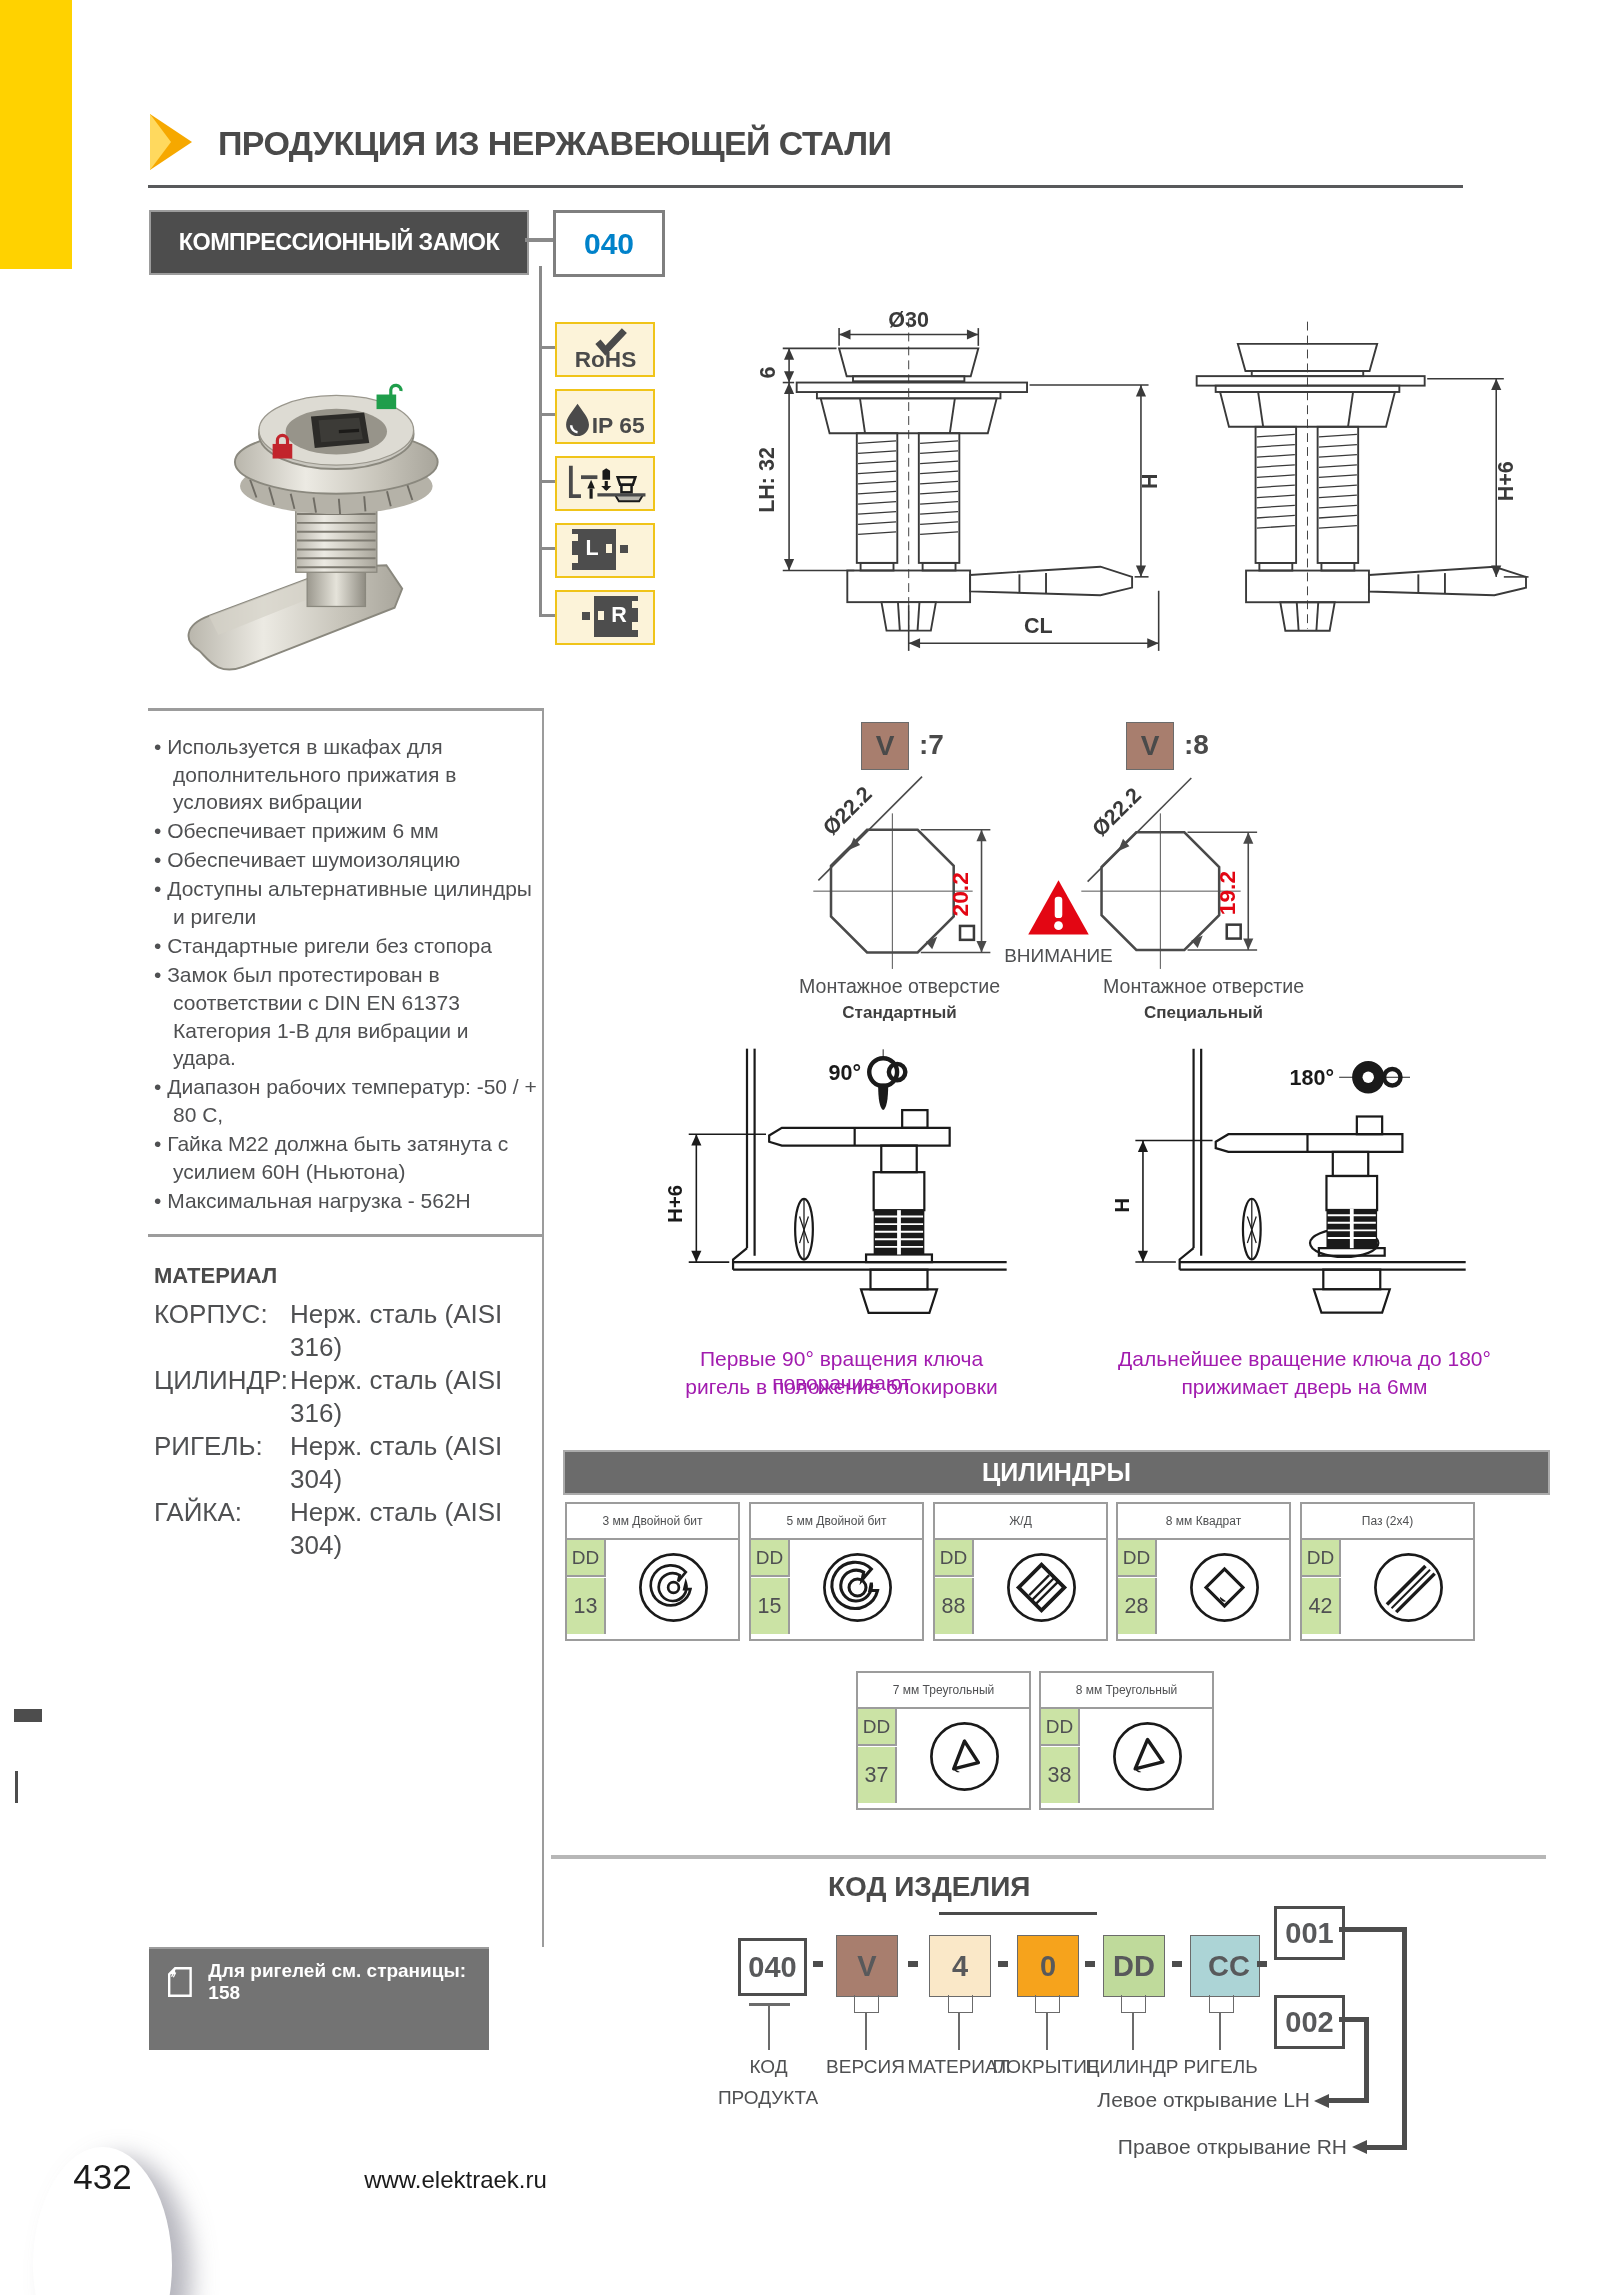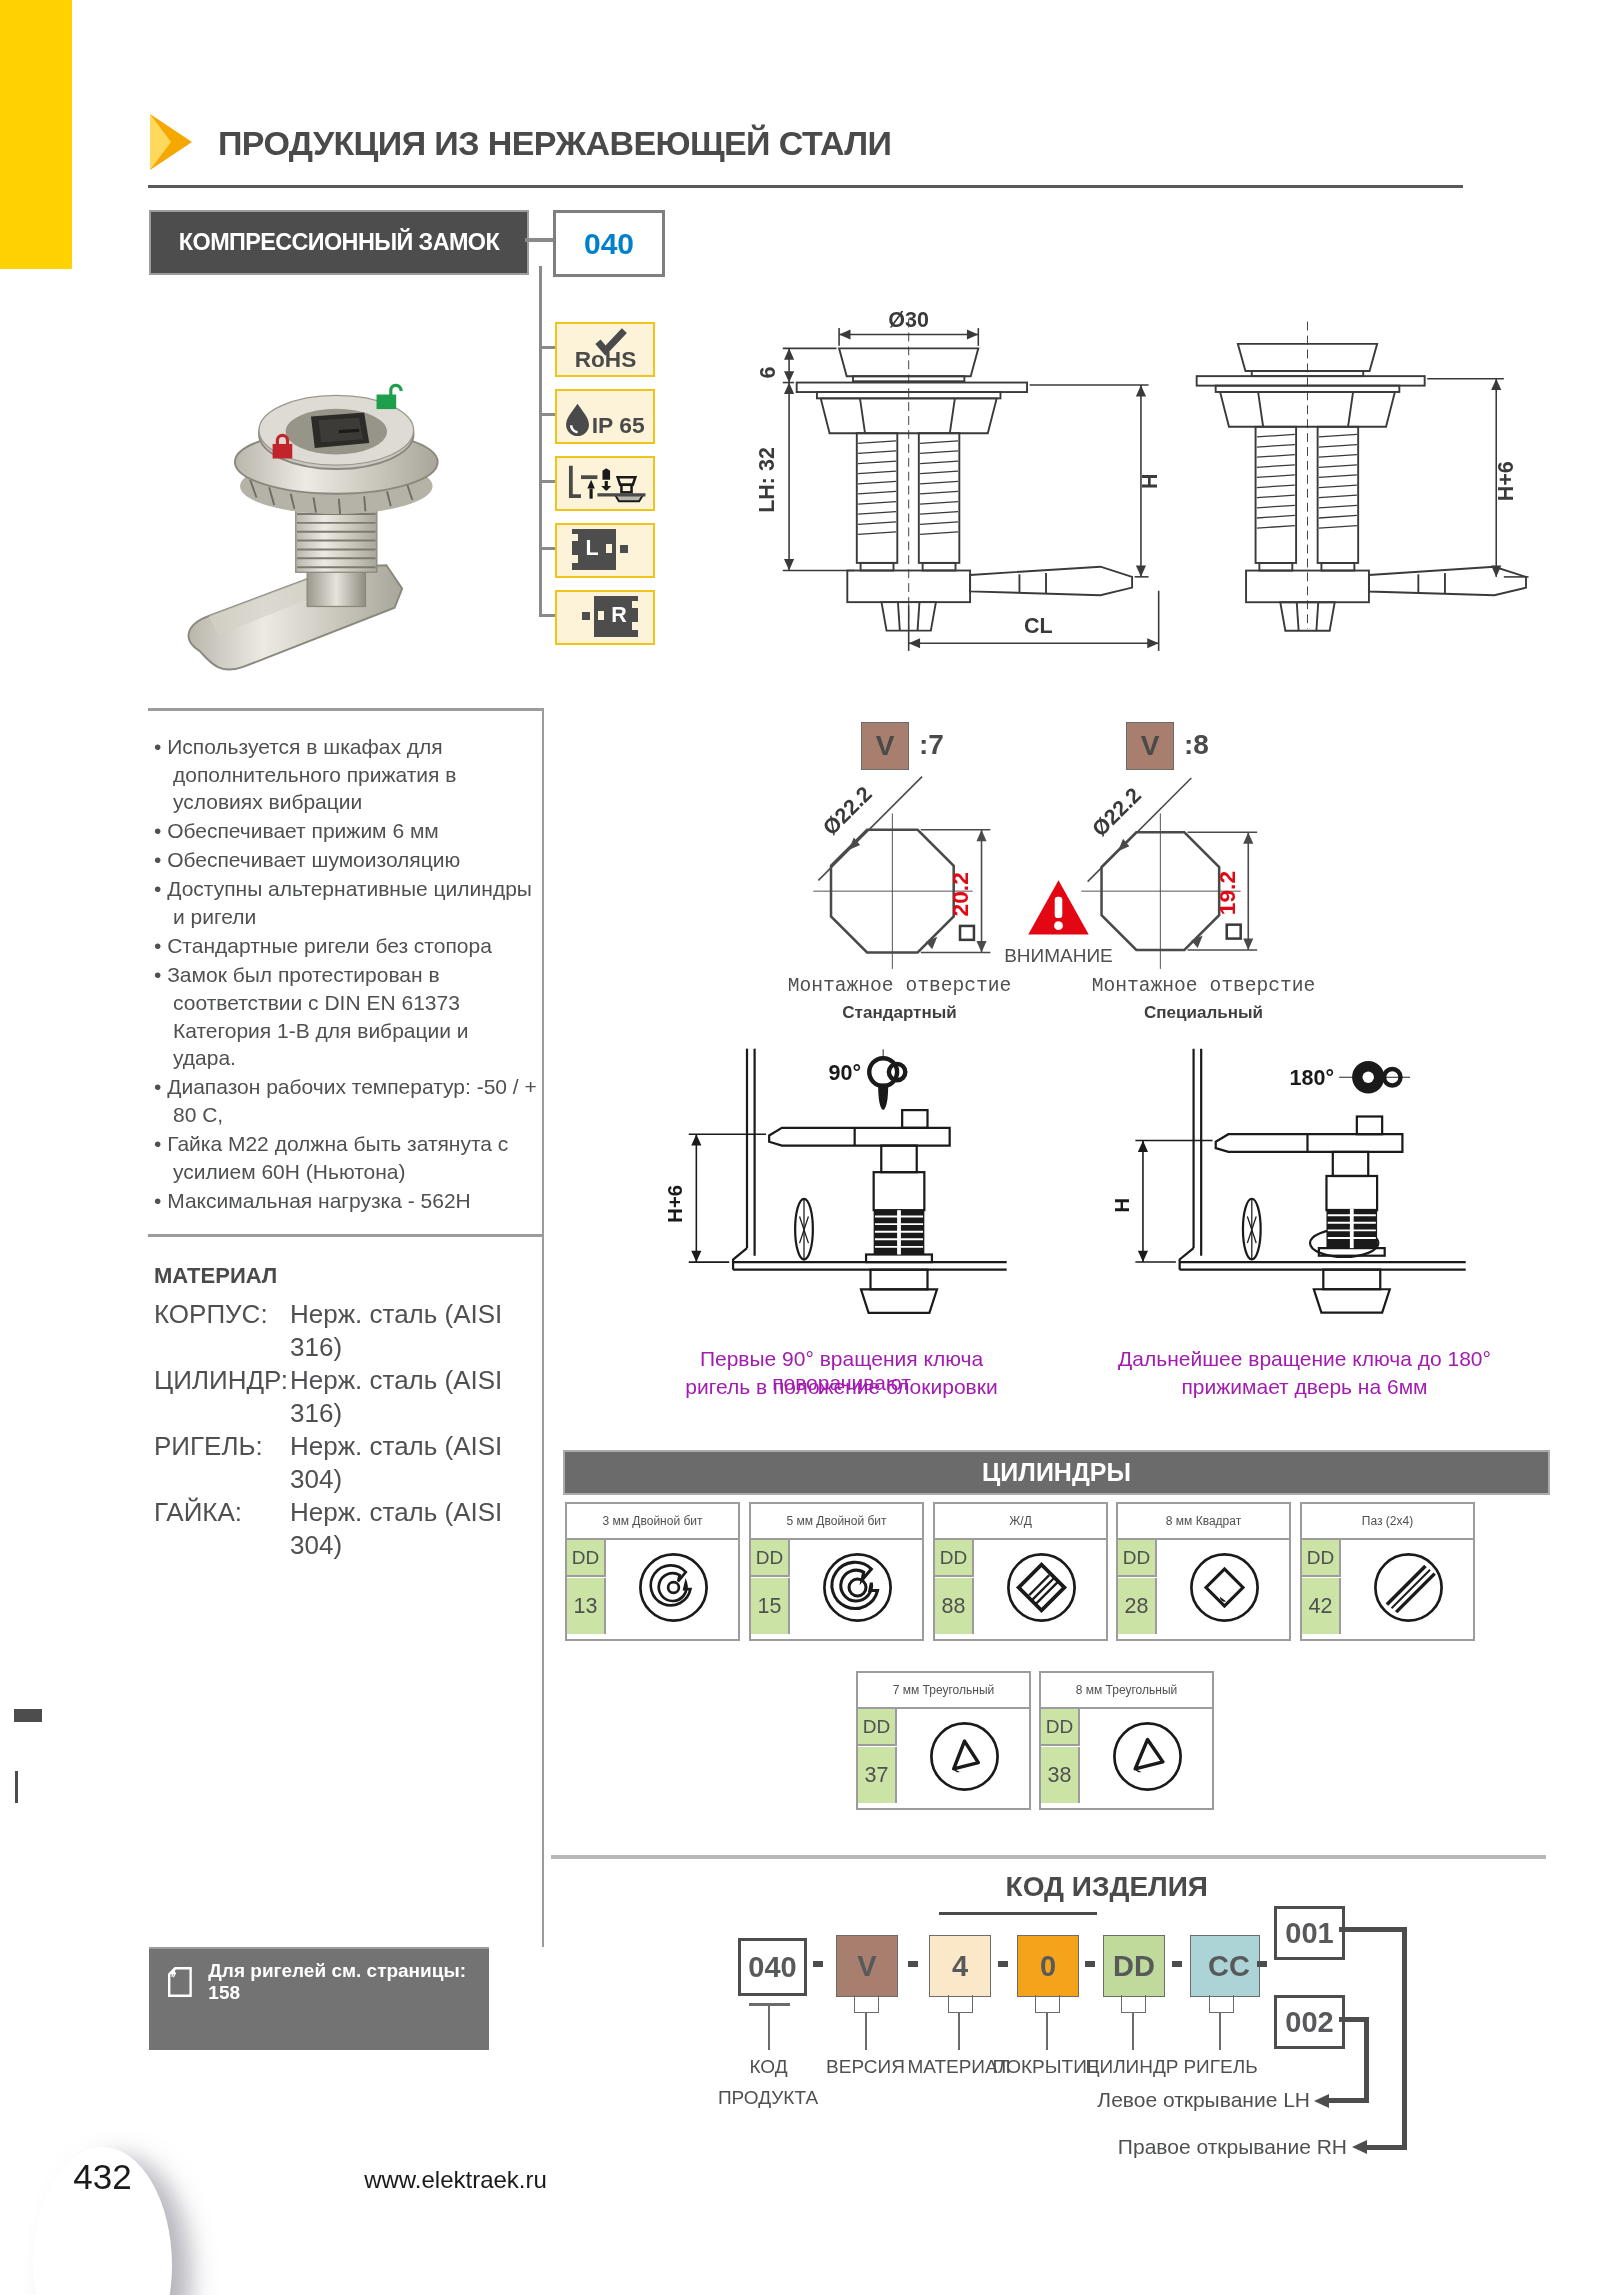--- a/index.html
+++ b/index.html
@@ -29,40 +29,40 @@
   
   ul.features{margin:0;padding:0;list-style:none;font-size:21px;line-height:1.32;color:#4f5052;}
   ul.features li{padding-left:19px;text-indent:-19px;margin-bottom:1.3px;}
   ul.features li::before{content:"\2022\00a0";}
   .mat-head{font-size:22px;font-weight:bold;color:#4a4a4a;}
   .mat-row{display:grid;grid-template-columns:136px 1fr;font-size:26px;color:#4f5052;line-height:33px;}
   
   .vbox{width:46px;height:46px;background:#a87e6e;border:1.9px solid #6b6b6b;
     color:#4a4a4a;font-size:28px;font-weight:bold;}
   .vsuffix{font-size:28px;font-weight:bold;color:#4a4a4a;}
-  .cap1{font-size:19.6px;color:#4f5052;text-align:center;font-family:Liberation Mono, monospace;}
+  .cap1{font-size:19.6px;color:#4f5052;text-align:center;}
   .cap2{font-size:17px;color:#3f3f3f;font-weight:bold;text-align:center;}
   .opcap{font-size:21px;color:#a21caf;text-align:center;}
   .warn-text{font-size:19px;color:#4f5052;text-align:center;}
   
   .cyl-bar{left:563px;top:1450px;width:983px;height:41px;background:#6b6b6b;border:2.5px solid #ababab;
     color:#fff;font-size:25px;font-weight:bold;}
   .cyl-cell{width:171px;height:135px;border:2.5px solid #9c9c9c;background:#fff;}
   .cyl-head{height:34px;border-bottom:2.5px solid #9c9c9c;display:flex;align-items:center;justify-content:center;
     font-size:12px;color:#4f5052;}
   .cyl-body{position:relative;height:94px;}
   .cyl-dd{position:absolute;left:0;top:0;width:37px;height:35px;background:#cbe3a5;
     border-right:2.5px solid #9c9c9c;border-bottom:2.5px solid #9c9c9c;display:flex;align-items:center;justify-content:center;
     font-size:19px;color:#4f5052;}
   .cyl-num{position:absolute;left:0;top:38px;width:37px;height:56px;background:#cbe3a5;
     border-right:2.5px solid #9c9c9c;display:flex;align-items:center;justify-content:center;
     font-size:21.5px;color:#4f5052;}
   .cyl-icon{position:absolute;left:42px;top:0;right:0;bottom:0;display:flex;align-items:center;justify-content:center;}
   
-  .oc-title{font-size:28px;font-weight:bold;color:#4a4a4a;text-align:right;}
+  .oc-title{font-size:28px;font-weight:bold;color:#4a4a4a;text-align:left;}
   .oc-underline{background:#4a4a4a;}
   .seg{height:60px;width:60px;border:1.9px solid #6b6b6b;font-size:29px;font-weight:bold;color:#58595b;}
   .seg-white{background:#fff;border:3.8px solid #4d4d4d;font-size:29px;font-weight:bold;color:#58595b;}
   .oc-dash{width:10px;height:5.7px;background:#4d4d4d;}
   .oc-stub{width:23px;height:16.5px;border-left:1.9px solid #6b6b6b;border-right:1.9px solid #6b6b6b;border-bottom:1.9px solid #6b6b6b;}
   .oc-vline{width:1.9px;background:#6b6b6b;}
   .oc-label{font-size:19px;color:#4f5052;text-align:center;}
   .oc-line{background:#4d4d4d;}
   .oc-arrow{width:0;height:0;border-top:7px solid transparent;border-bottom:7px solid transparent;border-right:15px solid #4d4d4d;}
   .oc-side{font-size:21px;color:#4f5052;text-align:right;}

